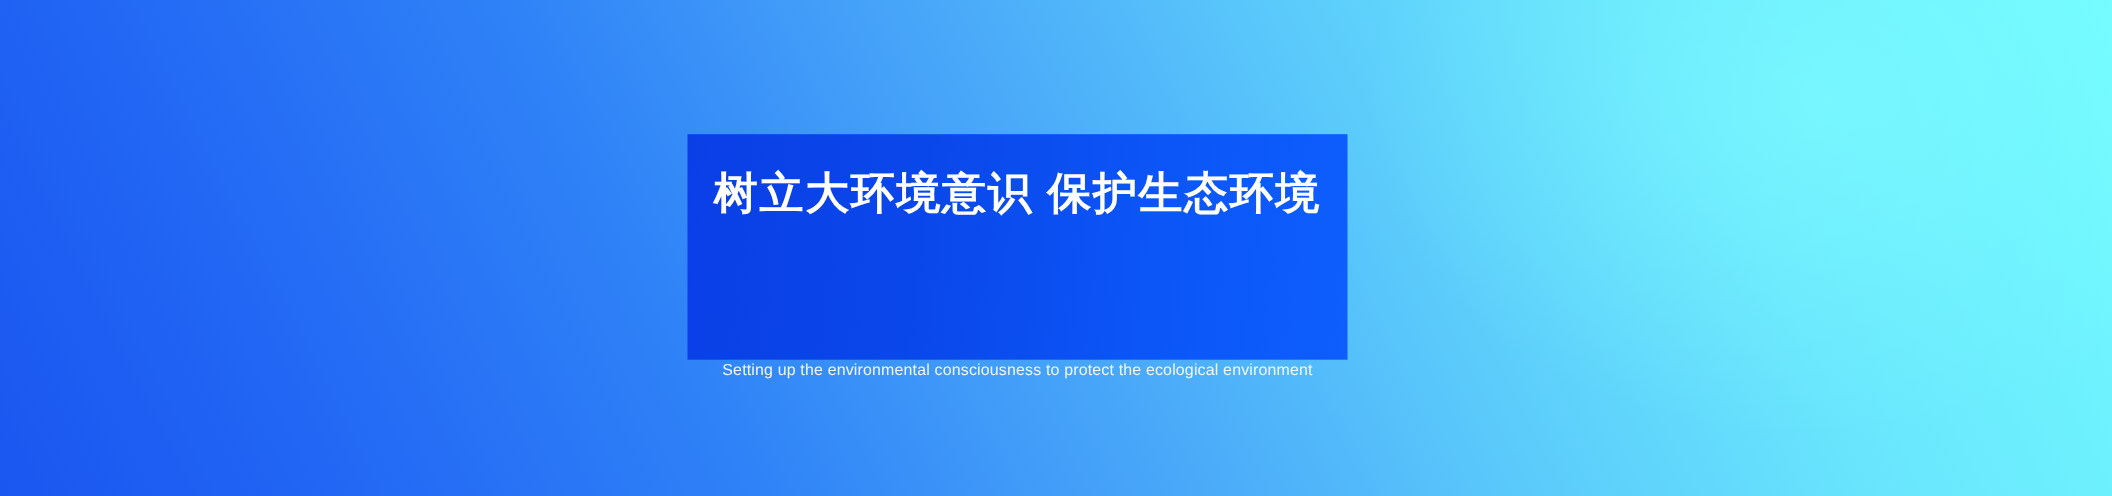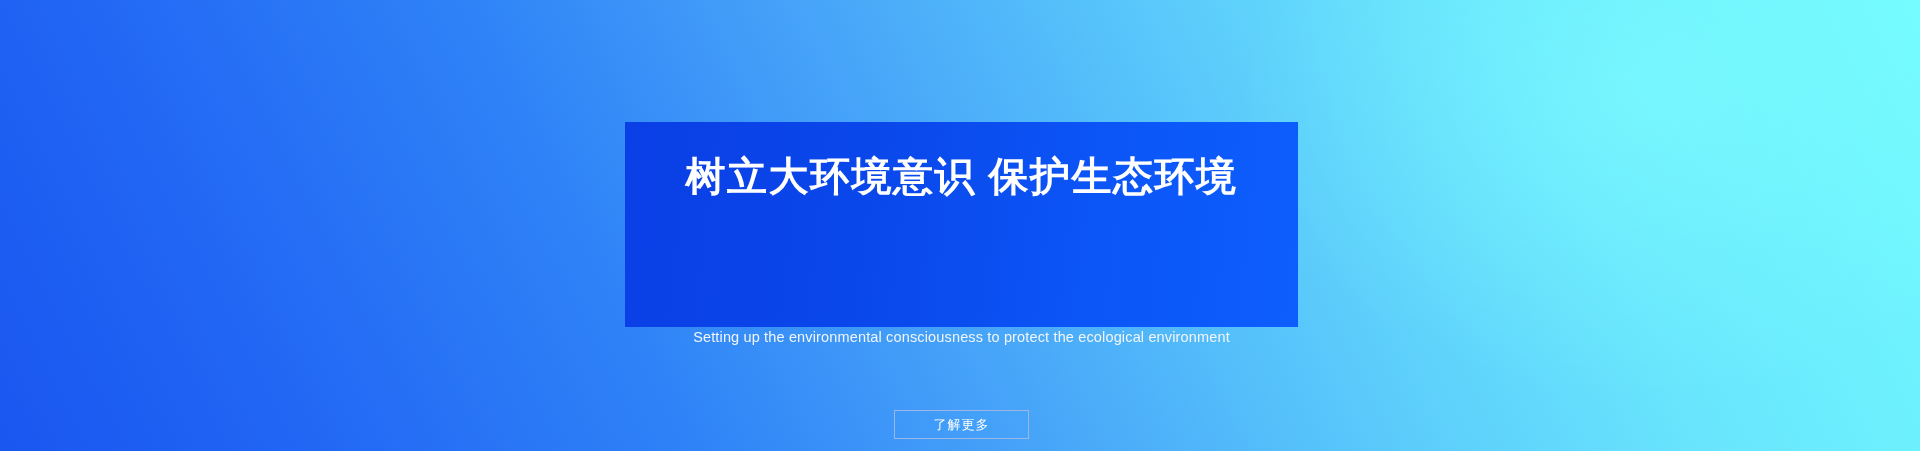--- a/index.html
+++ b/index.html
@@ -43,21 +43,21 @@
                 rgba(128,255,255,0.55) 0%,
                 rgba(128,255,255,0.22) 55%,
                 rgba(128,255,255,0) 100%);
     pointer-events: none;
   }
 
   .promo-card {
     position: absolute;
     left: 625px;
     top: 122px;
-    width: 673px;
+    width: 600px;
     height: 205px;
     background: linear-gradient(97deg, #0a3fe6 0%, #0a47ea 35%, #0c56f7 72%, #0d5efd 100%);
     box-sizing: border-box;
     padding: 0 24px;
     display: flex;
     flex-direction: column;
     align-items: center;
     z-index: 2;
     gap: 48px;
   }
@@ -118,17 +118,16 @@
 <div id="hero-banner">
 
   <div class="promo-card">
 
     <h1 class="promo-title">树立大环境意识 保护生态环境</h1>
 
     <div class="promo-divider"></div>
 
     <p class="promo-subtitle">Setting up the environmental consciousness to protect the ecological environment</p>
 
-    <button class="promo-cta">了解更多</button>
 
   </div>
 
 </div>
 
 </body></html>

